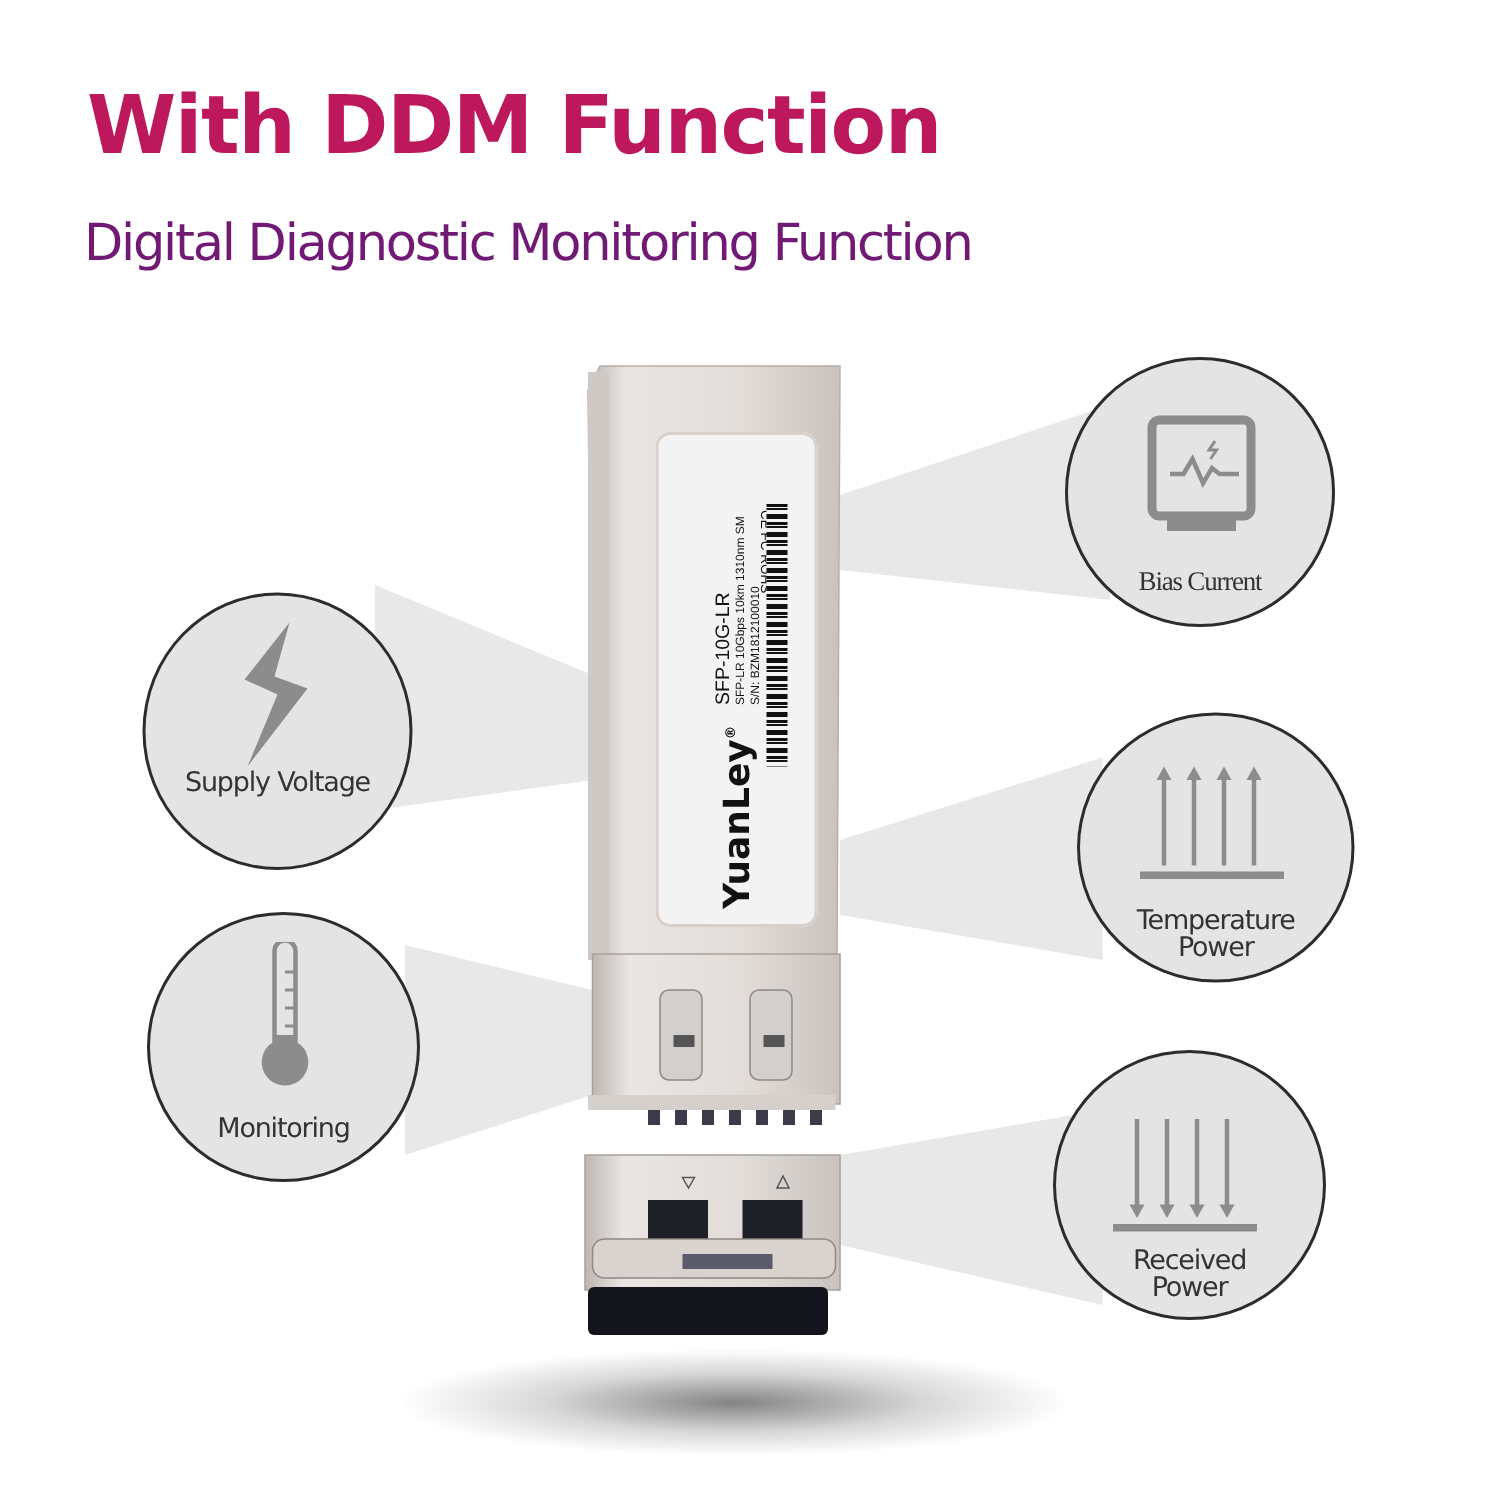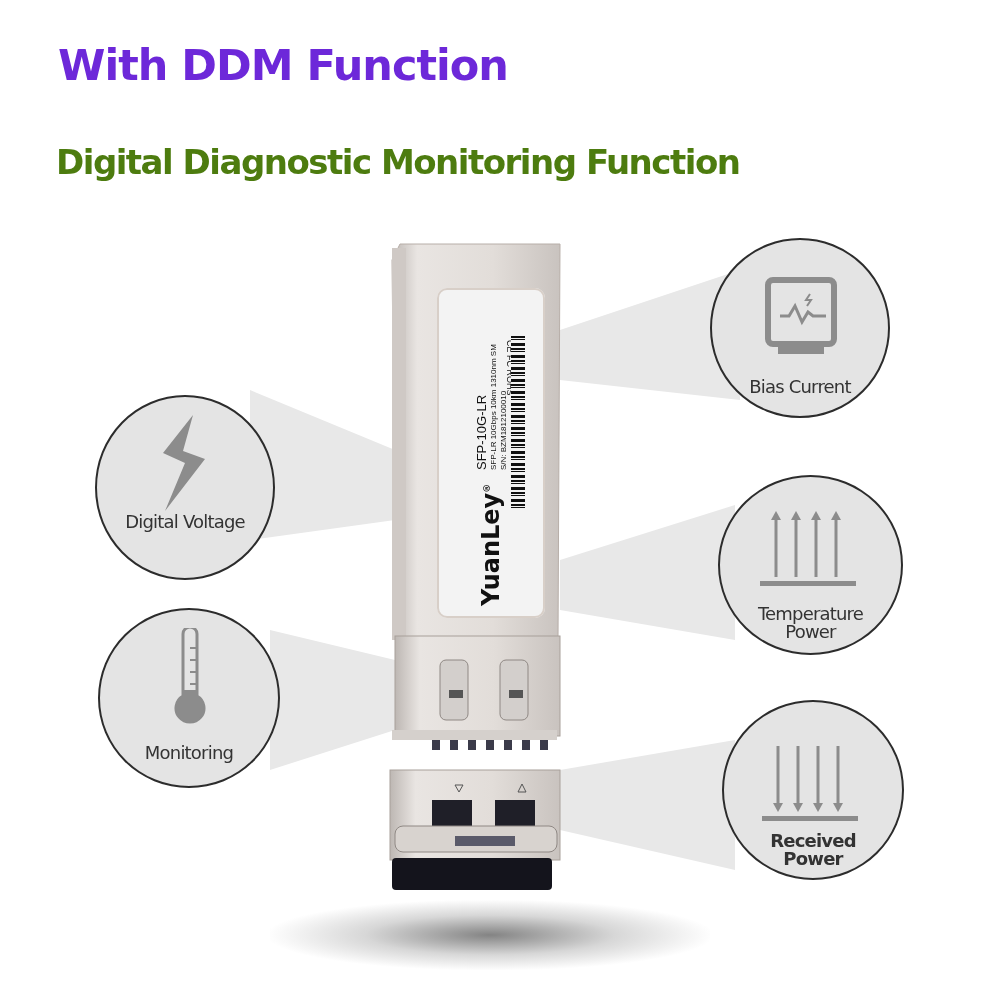--- a/index.html
+++ b/index.html
@@ -1,28 +1,28 @@
 <!DOCTYPE html>
 <html><head>
 <meta charset="utf-8">
 <style>
   html, body { margin: 0; padding: 0; }
   body {
     width: 1000px; height: 1000px; background: #ffffff; position: relative; overflow: hidden;
     font-family: "Liberation Sans", sans-serif; color: #333;
   }
   .title {
-    position: absolute; left: 58px; top: 40px; margin: 0;
-    font-family: "DejaVu Sans", sans-serif; font-weight: bold; font-size: 43px;
-    letter-spacing: -1px; color: #6d28d9; white-space: nowrap;
+    position: absolute; left: 58px; top: 52px; margin: 0;
+    font-family: "DejaVu Sans", sans-serif; font-weight: bold; font-size: 54px;
+    letter-spacing: -1px; color: #be185d; white-space: nowrap;
   }
   .subtitle {
     position: absolute; left: 56px; top: 142px; margin: 0;
-    font-family: "DejaVu Sans", sans-serif; font-weight: bold; font-size: 34px;
-    letter-spacing: -1.5px; color: #4d7c0f; white-space: nowrap;
+    font-family: "DejaVu Sans", sans-serif; font-weight: normal; font-size: 34px;
+    letter-spacing: -1.5px; color: #701a75; white-space: nowrap;
   }
   svg.beams { position: absolute; left: 0; top: 0; }
   .badge {
     position: absolute; border-radius: 50%; background: #e4e4e4;
     border: 2px solid #2c2c2c; box-sizing: border-box;
   }
   .badge .label {
     position: absolute; left: 0; right: 0; text-align: center;
     font-family: "DejaVu Sans", sans-serif; font-size: 18px; color: #333;
     letter-spacing: -0.8px; line-height: 18px;
@@ -57,28 +57,28 @@
   <polygon points="560,770 735,740 735,870 560,830" fill="#e8e8e8"></polygon>
 </svg>
 
 <div class="badge" style="left:710px; top:238px; width:180px; height:180px;">
   <svg width="80" height="84" style="left:52px; top:36px;" viewBox="0 0 80 84">
     <rect x="4" y="4" width="66" height="64" rx="5" fill="none" stroke="#8c8c8c" stroke-width="6"></rect>
     <rect x="14" y="70" width="46" height="8" fill="#8c8c8c"></rect>
     <polyline points="16,40 25,40 31,30 38,46 44,36 49,40 62,40" fill="none" stroke="#8c8c8c" stroke-width="3"></polyline>
     <polyline points="46,18 42,24 47,24 43,30" fill="none" stroke="#8c8c8c" stroke-width="2"></polyline>
   </svg>
-  <div class="label" style="top:138px;">Bias Current</div>
+  <div class="label" style="top:138px;font-family:Liberation Serif, serif;">Bias Current</div>
 </div>
 
 <div class="badge" style="left:95px; top:395px; width:180px; height:185px;">
   <svg width="60" height="100" style="left:58px; top:18px;" viewBox="0 0 60 100">
     <polygon points="38,0 8,38 30,48 10,96 50,44 28,36" fill="#8c8c8c"></polygon>
   </svg>
-  <div class="label" style="top:116px;">Digital Voltage</div>
+  <div class="label" style="top:116px;">Supply Voltage</div>
 </div>
 
 <div class="badge" style="left:718px; top:475px; width:185px; height:180px;">
   <svg width="100" height="80" style="left:40px; top:32px;" viewBox="0 0 100 80">
     <g stroke="#8c8c8c" stroke-width="3" fill="#8c8c8c">
       <line x1="16" y1="8" x2="16" y2="68"></line>
         <polygon points="16,2 11,11 21,11" stroke="none"></polygon>
       <line x1="36" y1="8" x2="36" y2="68"></line>
         <polygon points="36,2 31,11 41,11" stroke="none"></polygon>
       <line x1="56" y1="8" x2="56" y2="68"></line>
@@ -100,21 +100,21 @@
     <g stroke="#8c8c8c" stroke-width="2">
       <line x1="20" y1="20" x2="27" y2="20"></line>
         <line x1="20" y1="32" x2="27" y2="32"></line>
       <line x1="20" y1="44" x2="27" y2="44"></line>
         <line x1="20" y1="56" x2="27" y2="56"></line>
     </g>
   </svg>
   <div class="label" style="top:134px;">Monitoring</div>
 </div>
 
-<div class="badge" style="left:722px; top:700px; width:182px; height:180px;font-weight:bold;">
+<div class="badge" style="left:702px; top:700px; width:182px; height:180px;">
   <svg width="100" height="80" style="left:38px; top:42px;" viewBox="0 0 100 80">
     <g stroke="#8c8c8c" stroke-width="3" fill="#8c8c8c">
       <line x1="16" y1="2" x2="16" y2="60"></line>
         <polygon points="16,68 11,59 21,59" stroke="none"></polygon>
       <line x1="36" y1="2" x2="36" y2="60"></line>
         <polygon points="36,68 31,59 41,59" stroke="none"></polygon>
       <line x1="56" y1="2" x2="56" y2="60"></line>
         <polygon points="56,68 51,59 61,59" stroke="none"></polygon>
       <line x1="76" y1="2" x2="76" y2="60"></line>
         <polygon points="76,68 71,59 81,59" stroke="none"></polygon>

